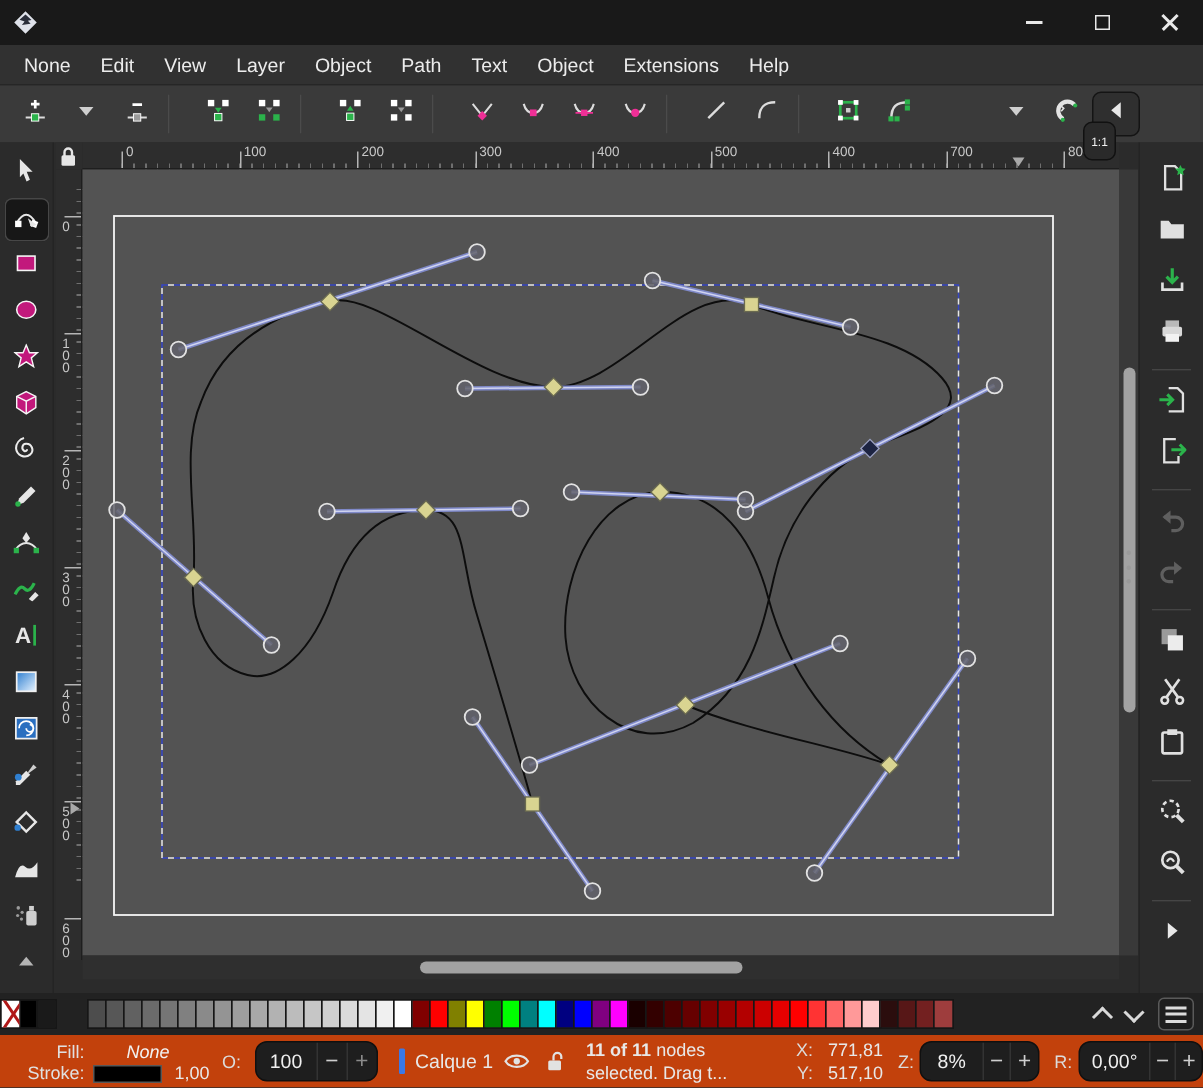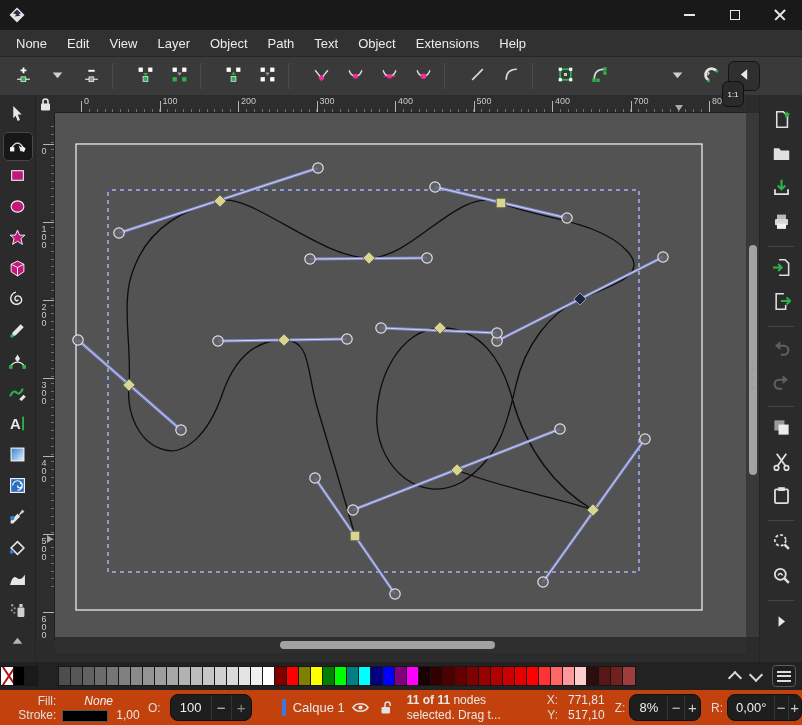--- a/index.html
+++ b/index.html
@@ -102,21 +102,21 @@
   .fs-lbl { text-align:right; color:#e0e0e0; }
   .fill-none { font-style:italic; color:#f2f2f2; padding-left:22px; }
   .stroke-wrap { display:flex; align-items:flex-end; gap:8px; }
   .stroke-swatch { width:46px; height:12px; background:#000; border:1px solid #585858; }
   .opacity-block { display:flex; align-items:center; gap:5px; flex:0 0 auto; }
   .spinbox { background:#1e1e1e; border:1px solid #101010; border-radius:8px; height:27px;
     display:flex; align-items:center; overflow:hidden; }
   .spin-val { padding:0 8px; font-size:13px; color:#f0f0f0; text-align:center; }
   .spin-btn { width:20px; height:100%; display:flex; align-items:center; justify-content:center;
     color:#cfcfcf; font-size:15px; border-left:1px solid #333; }
-  .layer-block { display:flex; align-items:center; gap:7px; margin-left:30px; flex:0 0 auto; }
+  .layer-block { display:flex; align-items:center; gap:7px; margin-left:14px; flex:0 0 auto; }
   .layer-bar { width:4px; height:17px; background:#3b78e7; border-radius:1px; }
   .layer-name { font-size:13px; }
   .msg-block { margin-left:14px; width:112px; flex:0 0 auto; line-height:15px; font-size:12px; }
   .xy-block { display:grid; grid-template-columns:auto auto; grid-column-gap:10px; line-height:15px;
     margin-left:8px; flex:0 0 auto; width:78px; justify-content:end; }
   .xy-lbl { color:#dcdcdc; text-align:right; } .xy-val { text-align:right; }
   .zr-lbl { margin:0 4px 0 10px; color:#dcdcdc; font-size:12px; flex:0 0 auto; }
 </style>
 </head>
 <body>

